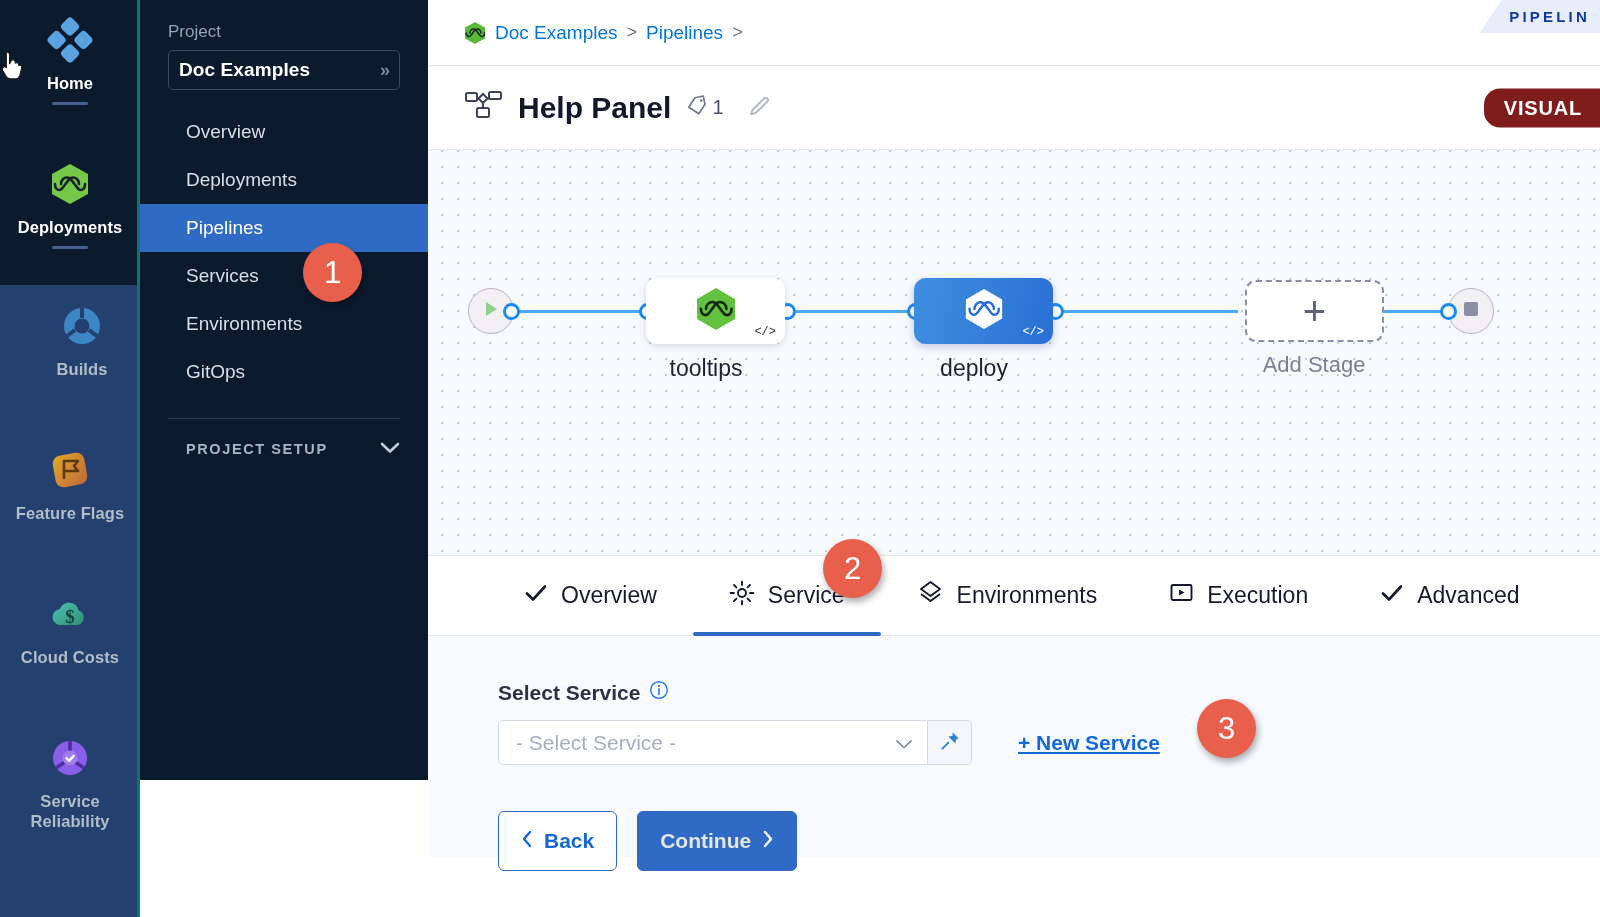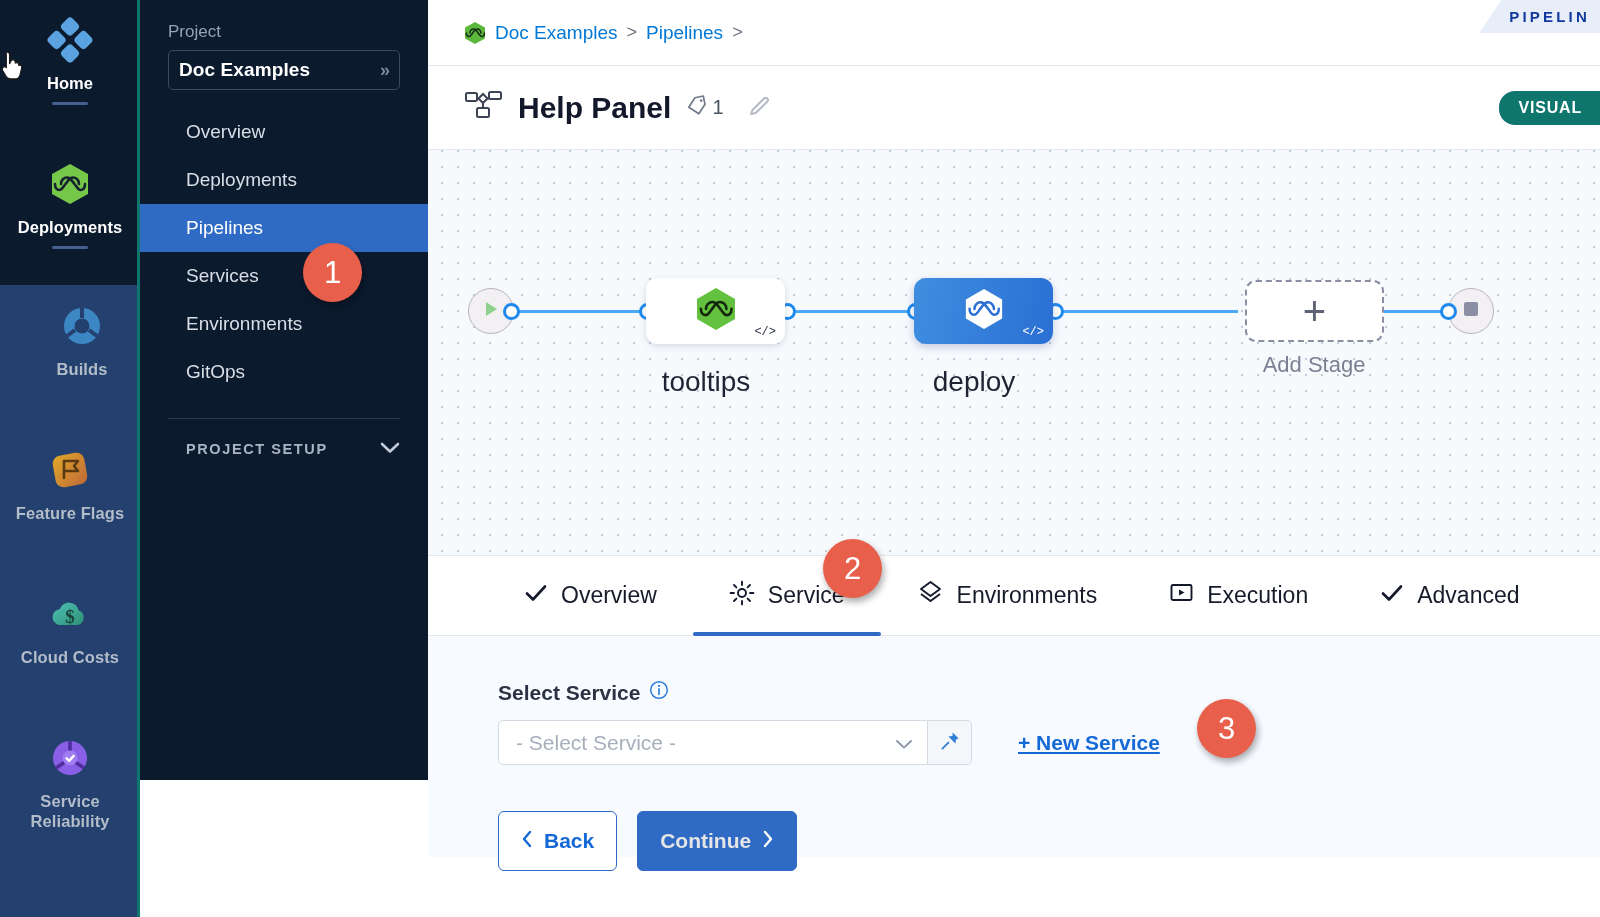--- a/index.html
+++ b/index.html
@@ -110,22 +110,22 @@
   .titlebar {
     height: 84px; display: flex; align-items: center; padding-left: 36px;
     border-bottom: 1px solid #e4e7ec; background: #fff; position: relative;
   }
   .pipe-title { font-size: 30px; font-weight: bold; color: #13182b; margin-left: 14px; }
   .tagwrap { display: flex; align-items: center; margin-left: 14px; color: #4b5465; font-size: 20px; }
   .tagcount { margin-left: 3px; }
   .editpencil { margin-left: 22px; }
   .visual-badge {
     position: absolute; right: 0; top: 50%; transform: translateY(-50%);
-    background: #0f766e; color: #fff;
-    font-size: 16px; font-weight: bold; letter-spacing: .8px;
+    background: #7f1d1d; color: #fff;
+    font-size: 20px; font-weight: bold; letter-spacing: .8px;
     padding: 8px 18px 8px 20px;
     border-radius: 16px 0 0 16px;
   }
 
   
   .canvas {
     height: 406px; position: relative;
     background-color: #f7fafd;
     background-image: radial-gradient(#c3cbd6 1.1px, transparent 1.2px);
     background-size: 16px 16px;
@@ -143,22 +143,22 @@
     display: flex; align-items: center; justify-content: center; top: 138px; z-index: 3;
   }
   .stage-card {
     position: absolute; border-radius: 12px; width: 139px; height: 66px;
     display: flex; align-items: center; justify-content: center; top: 128px; z-index: 5;
   }
   .stage-card.plain { background: #fff; box-shadow: 0 2px 7px rgba(30,50,90,.16); }
   .stage-card.sel { background: linear-gradient(100deg,#3e8ee0 0%, #2b6fd4 100%); box-shadow: 0 3px 9px rgba(30,60,130,.25); }
   .stage-code { position: absolute; right: 9px; bottom: 5px; font-size: 12px; font-family: "Liberation Mono", monospace; }
   .stage-label {
-    position: absolute; top: 216px; width: 200px; text-align: center;
-    font-size: 28px; color: #1d2433;
+    position: absolute; top: 205px; width: 200px; text-align: center;
+    font-size: 23px; color: #1d2433;
   }
   .add-stage {
     position: absolute; width: 139px; height: 62px; top: 130px;
     border: 2.5px dashed #8a8fa3; border-radius: 11px; background: #fff;
     display: flex; align-items: center; justify-content: center;
     color: #5e6475; font-size: 40px; font-weight: 300; line-height: 1;
   }
   .add-stage-label {
     position: absolute; top: 202px; width: 200px; text-align: center;
     font-size: 22px; color: #7a8092;

